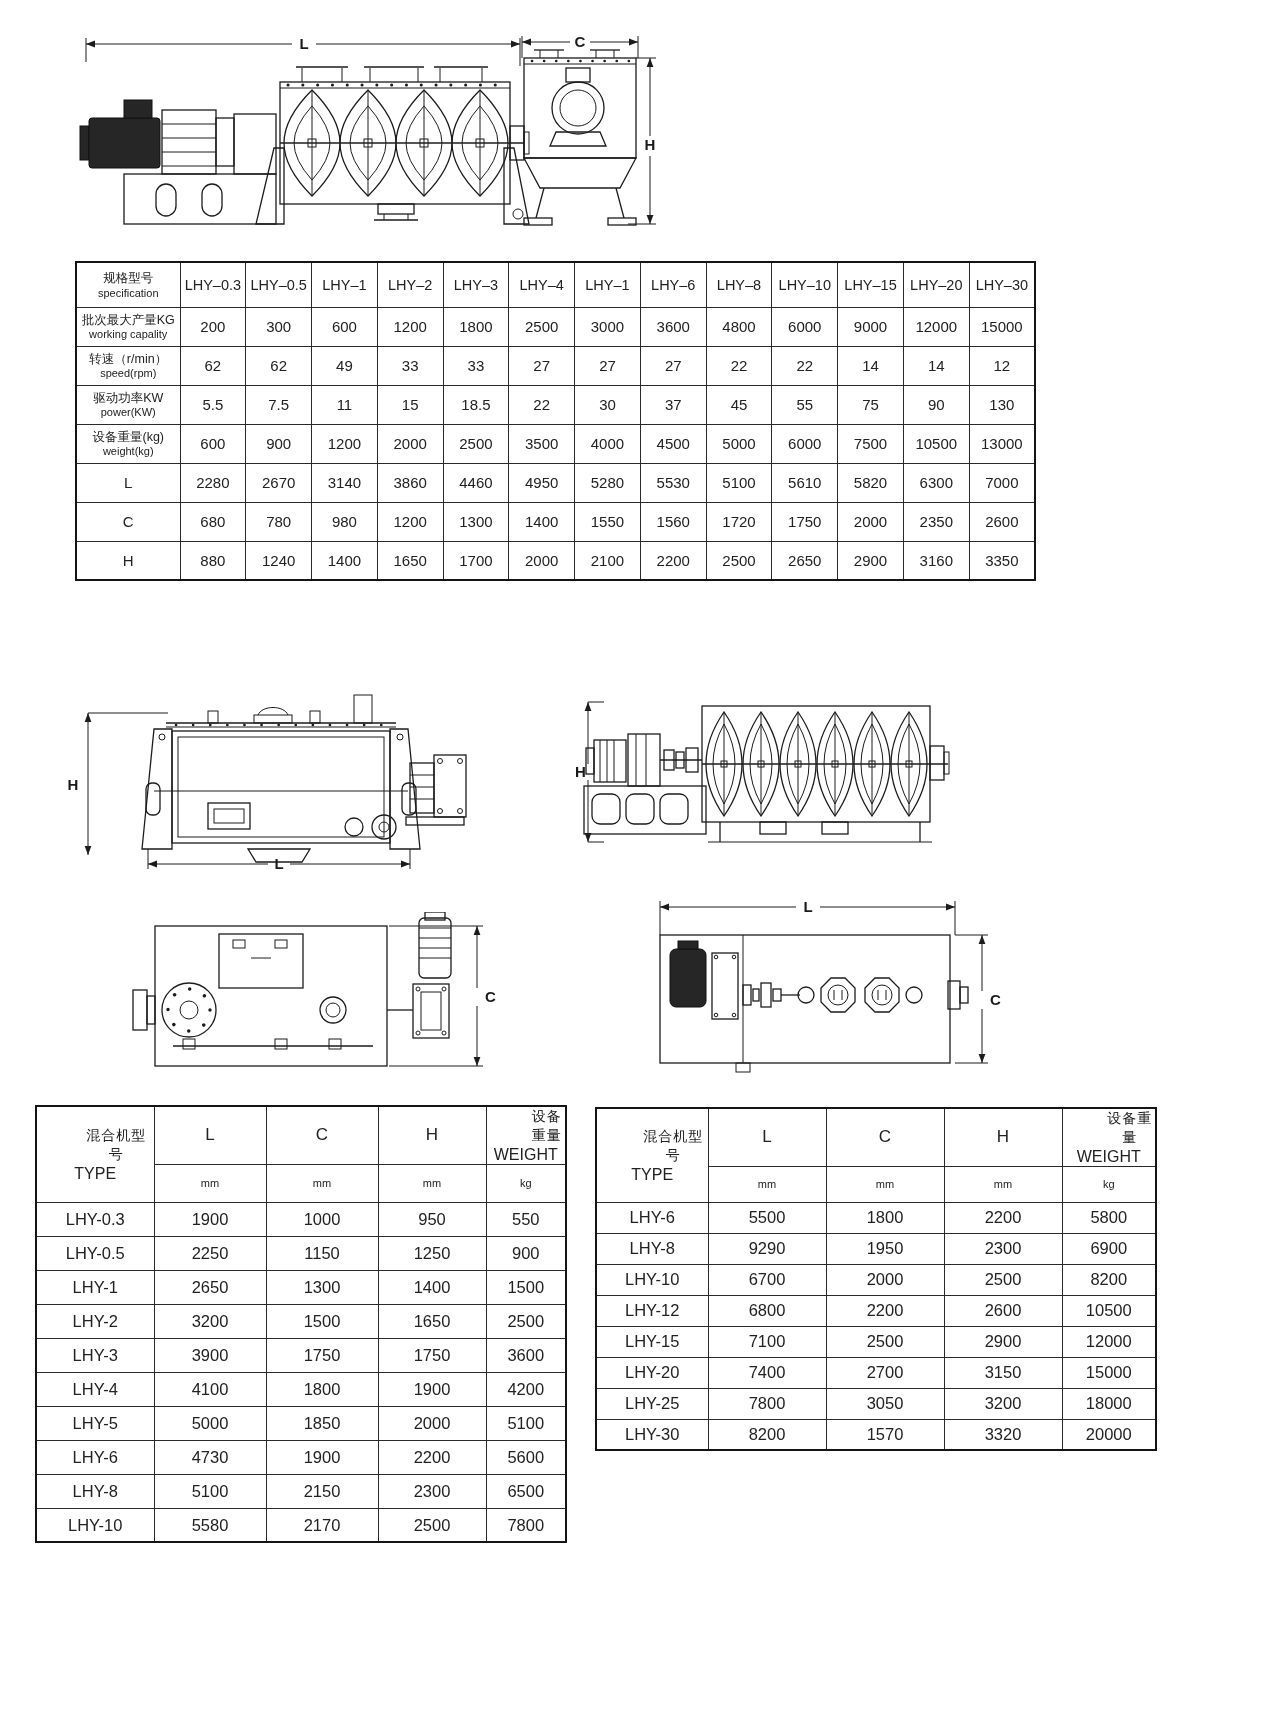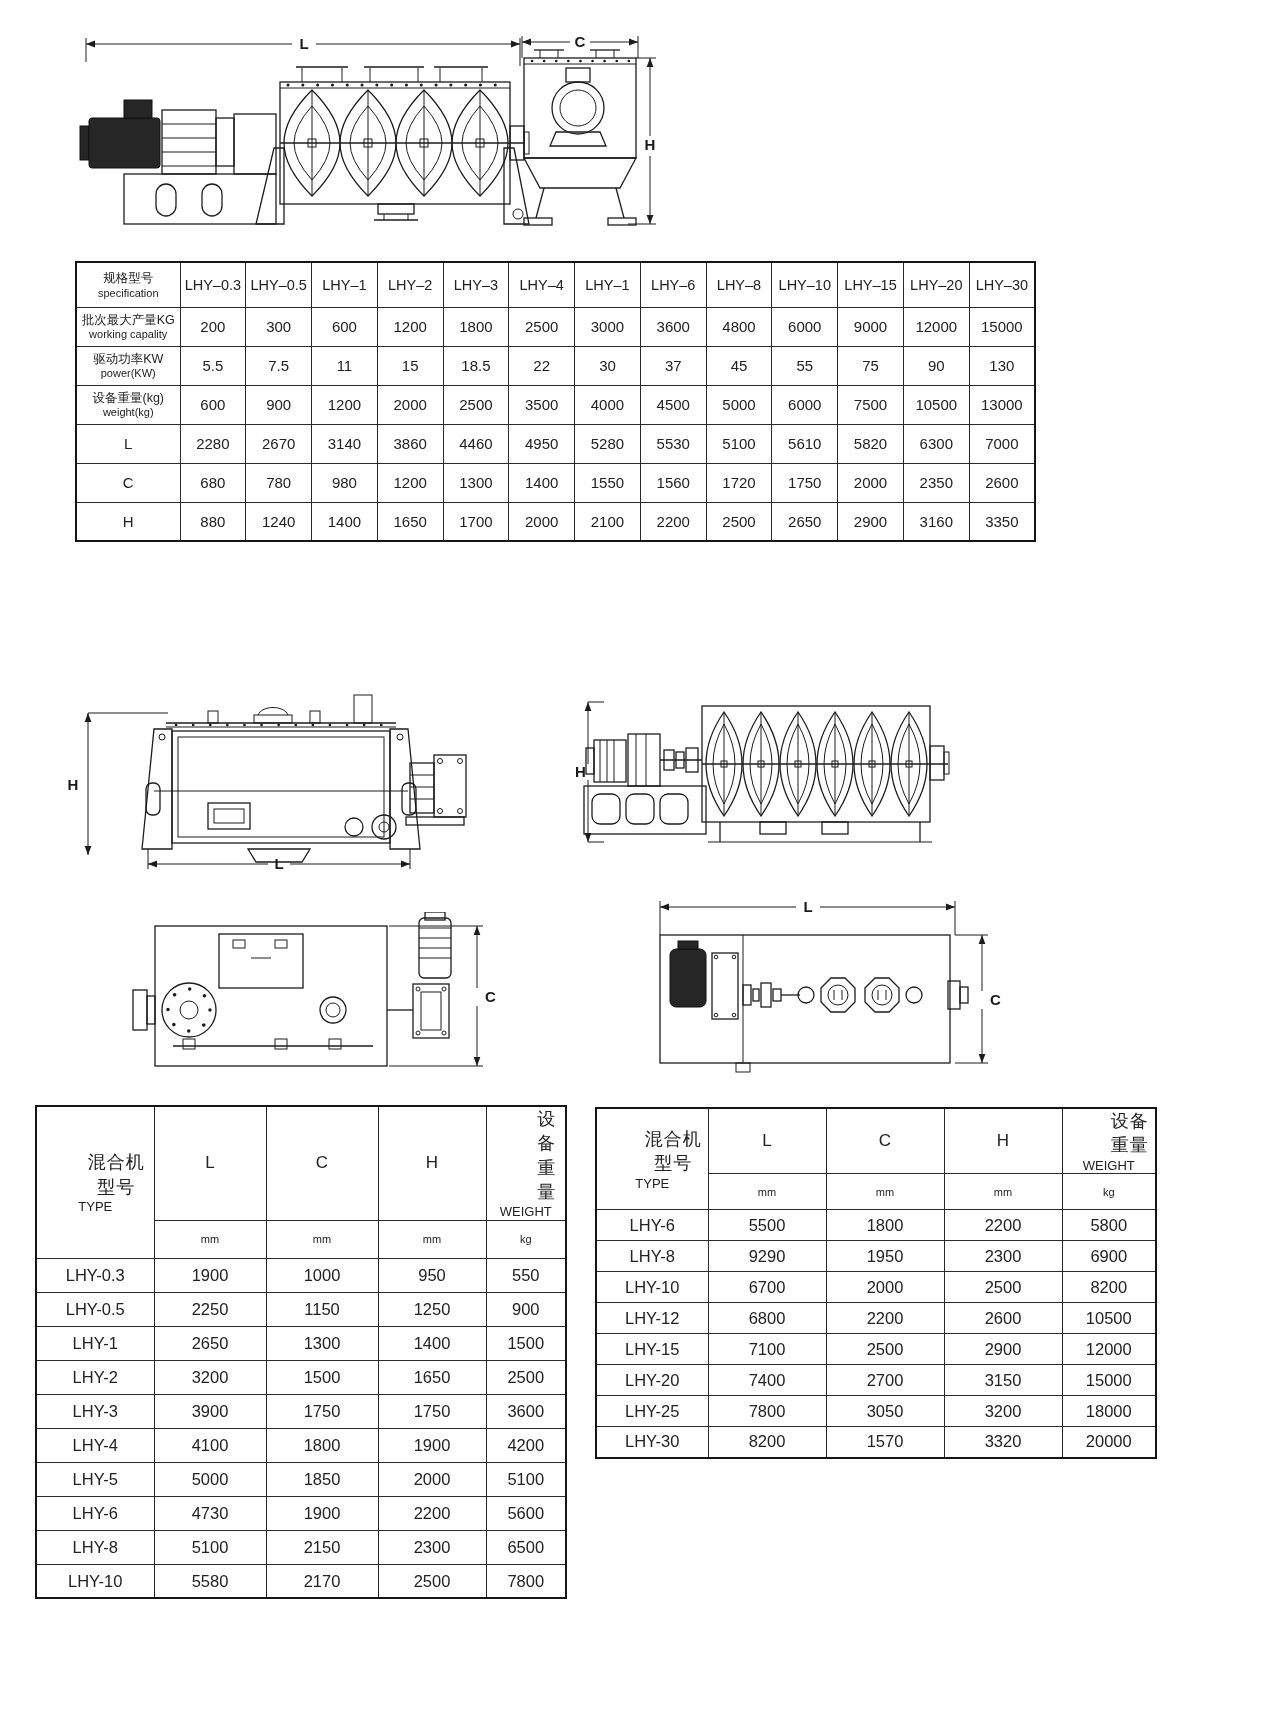--- a/index.html
+++ b/index.html
@@ -28,22 +28,22 @@
   .spec .zh{font-size:12.5px;line-height:1.3;}
   .spec .en{font-size:11px;line-height:1.15;}
   .spec .single-label{font-size:15px;}
 
   
   .dimtab{border:2px solid #151515;}
   .dimtab th,.dimtab td{border:1px solid #2a2a2a;}
   .dimtab td,.dimtab tbody th{font-size:16.5px;}
   .dimtab .colhead{font-size:17px;}
   .dimtab .unit{font-size:11px;text-align:center;}
-  .dimtab .zh{font-size:18px;line-height:1.35;letter-spacing:1px;padding-left:42px;}
-  .dimtab .en{font-size:13px;line-height:1.2;}
+  .dimtab .zh{font-size:14px;line-height:1.35;letter-spacing:1px;padding-left:42px;}
+  .dimtab .en{font-size:16px;line-height:1.2;}
   #left-table{width:530px;}
   #right-table{width:560px;}
   #left-table thead tr.r1{height:47px;} #left-table thead tr.r2{height:38px;}
   #left-table tbody tr{height:34px;}
   #right-table thead tr.r1{height:45px;} #right-table thead tr.r2{height:36px;}
   #right-table tbody tr{height:31px;}
 </style>
 </head>
 <body>
 
@@ -202,20 +202,39 @@
             <td>1200</td>
             <td>1800</td>
             <td>2500</td>
             <td>3000</td>
             <td>3600</td>
             <td>4800</td>
             <td>6000</td>
             <td>9000</td>
             <td>12000</td>
             <td>15000</td>
+          </tr>
+          <tr>
+            <th>
+              <div class="zh">转速（r/min）</div>
+              <div class="en">speed(rpm)</div>
+            </th>
+            <td>62</td>
+            <td>62</td>
+            <td>49</td>
+            <td>33</td>
+            <td>33</td>
+            <td>27</td>
+            <td>27</td>
+            <td>27</td>
+            <td>22</td>
+            <td>22</td>
+            <td>14</td>
+            <td>14</td>
+            <td>12</td>
           </tr>
           <tr>
             <th>
               <div class="zh">驱动功率KW</div>
               <div class="en">power(KW)</div>
             </th>
             <td>5.5</td>
             <td>7.5</td>
             <td>11</td>
             <td>15</td>

